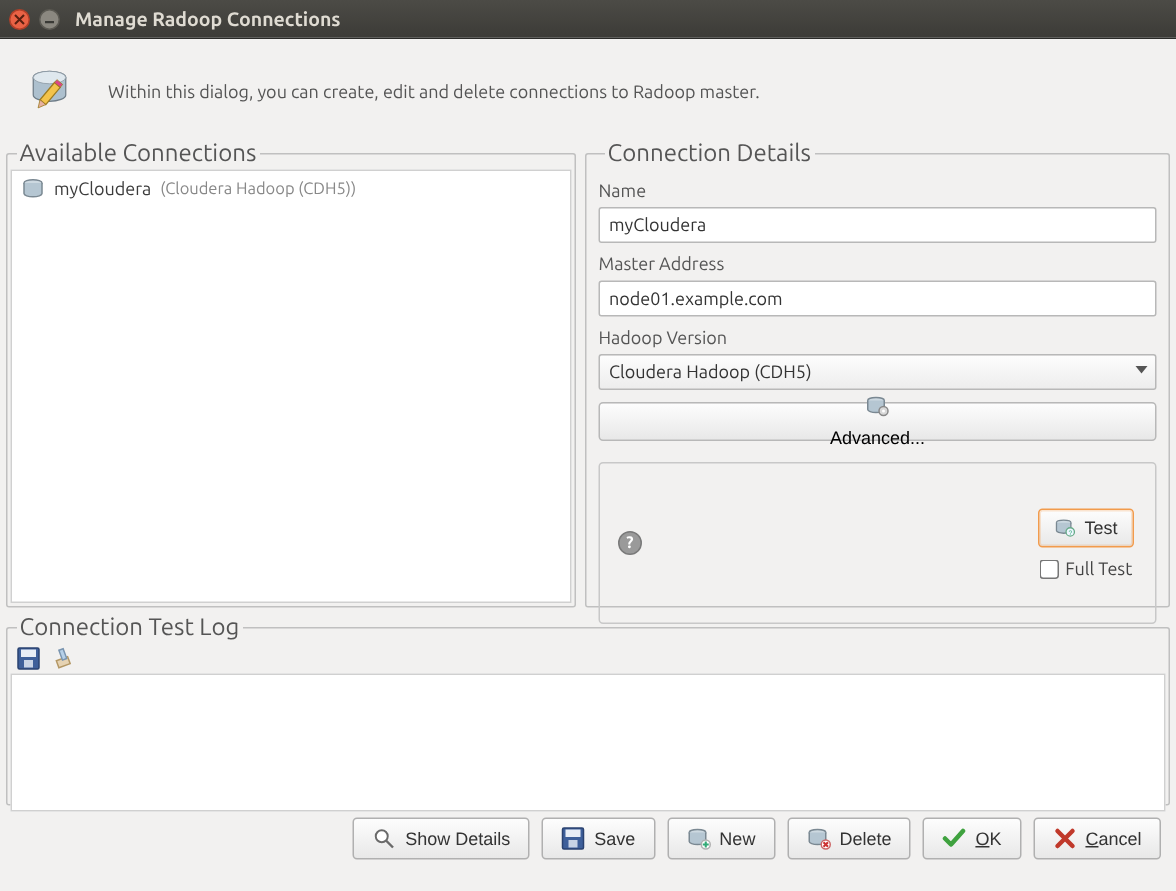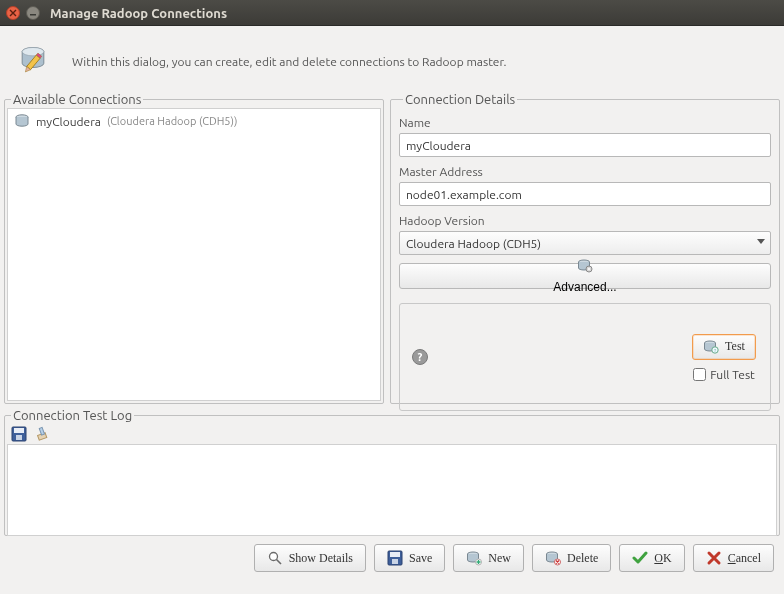--- a/index.html
+++ b/index.html
@@ -39,21 +39,21 @@
 .main { display: flex; gap: 6px; padding: 0 4px; }
 
 fieldset {
   border: 1px solid #c0c0c0;
   border-radius: 2px;
   padding: 8px;
   background: #f2f1f0;
 }
 legend {
   color: #555;
-  font-size: 13px;
+  font-size: 16px;
   padding: 0 2px;
   margin-left: 4px;
 }
 .fs-connections {
   flex: 0 0 380px;
   height: 312px;
   padding: 2px;
 }
 .conn-list {
   width: 100%;
@@ -117,21 +117,20 @@
   height: 26px;
   background: linear-gradient(#fdfdfd,#e8e8e8);
   border: 1px solid #b0b0b0;
   border-radius: 3px;
   display: inline-flex; align-items:center; justify-content:center;
   padding: 0 10px;
   gap: 6px;
   font-size: 12px;
   cursor: pointer;
   color: #333;
-  font-family: Liberation Serif, serif;
 }
 .btn-accent { border: 1px solid #f29b4c; box-shadow: 0 0 0 1px rgba(242,155,76,0.25) inset; }
 .chk-row { display:flex; align-items:center; gap:4px; font-size:12px; color:#444;}
 .chk-row input { width:13px;height:13px; }
 
 .fs-log {
   margin: 4px 4px 0 4px;
   height: 128px;
   padding: 2px;
 }

